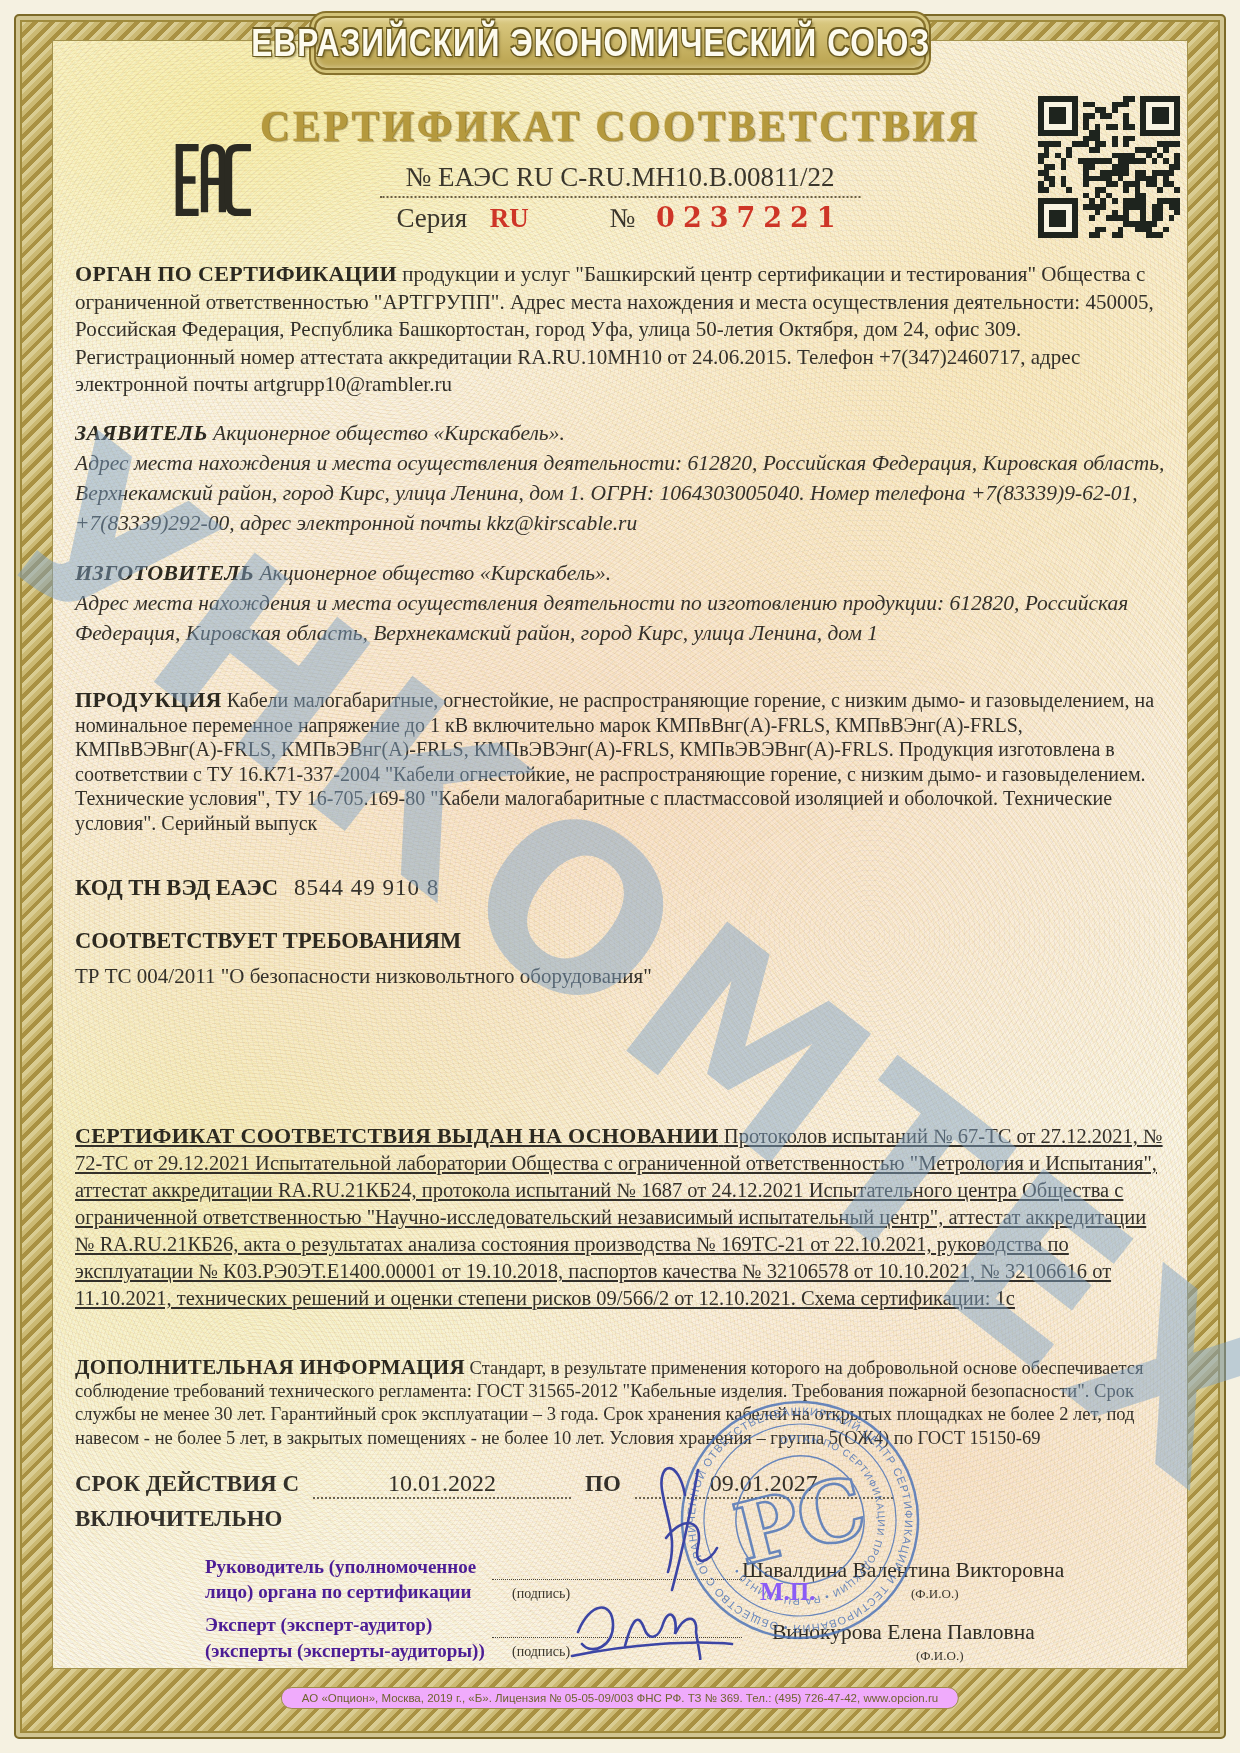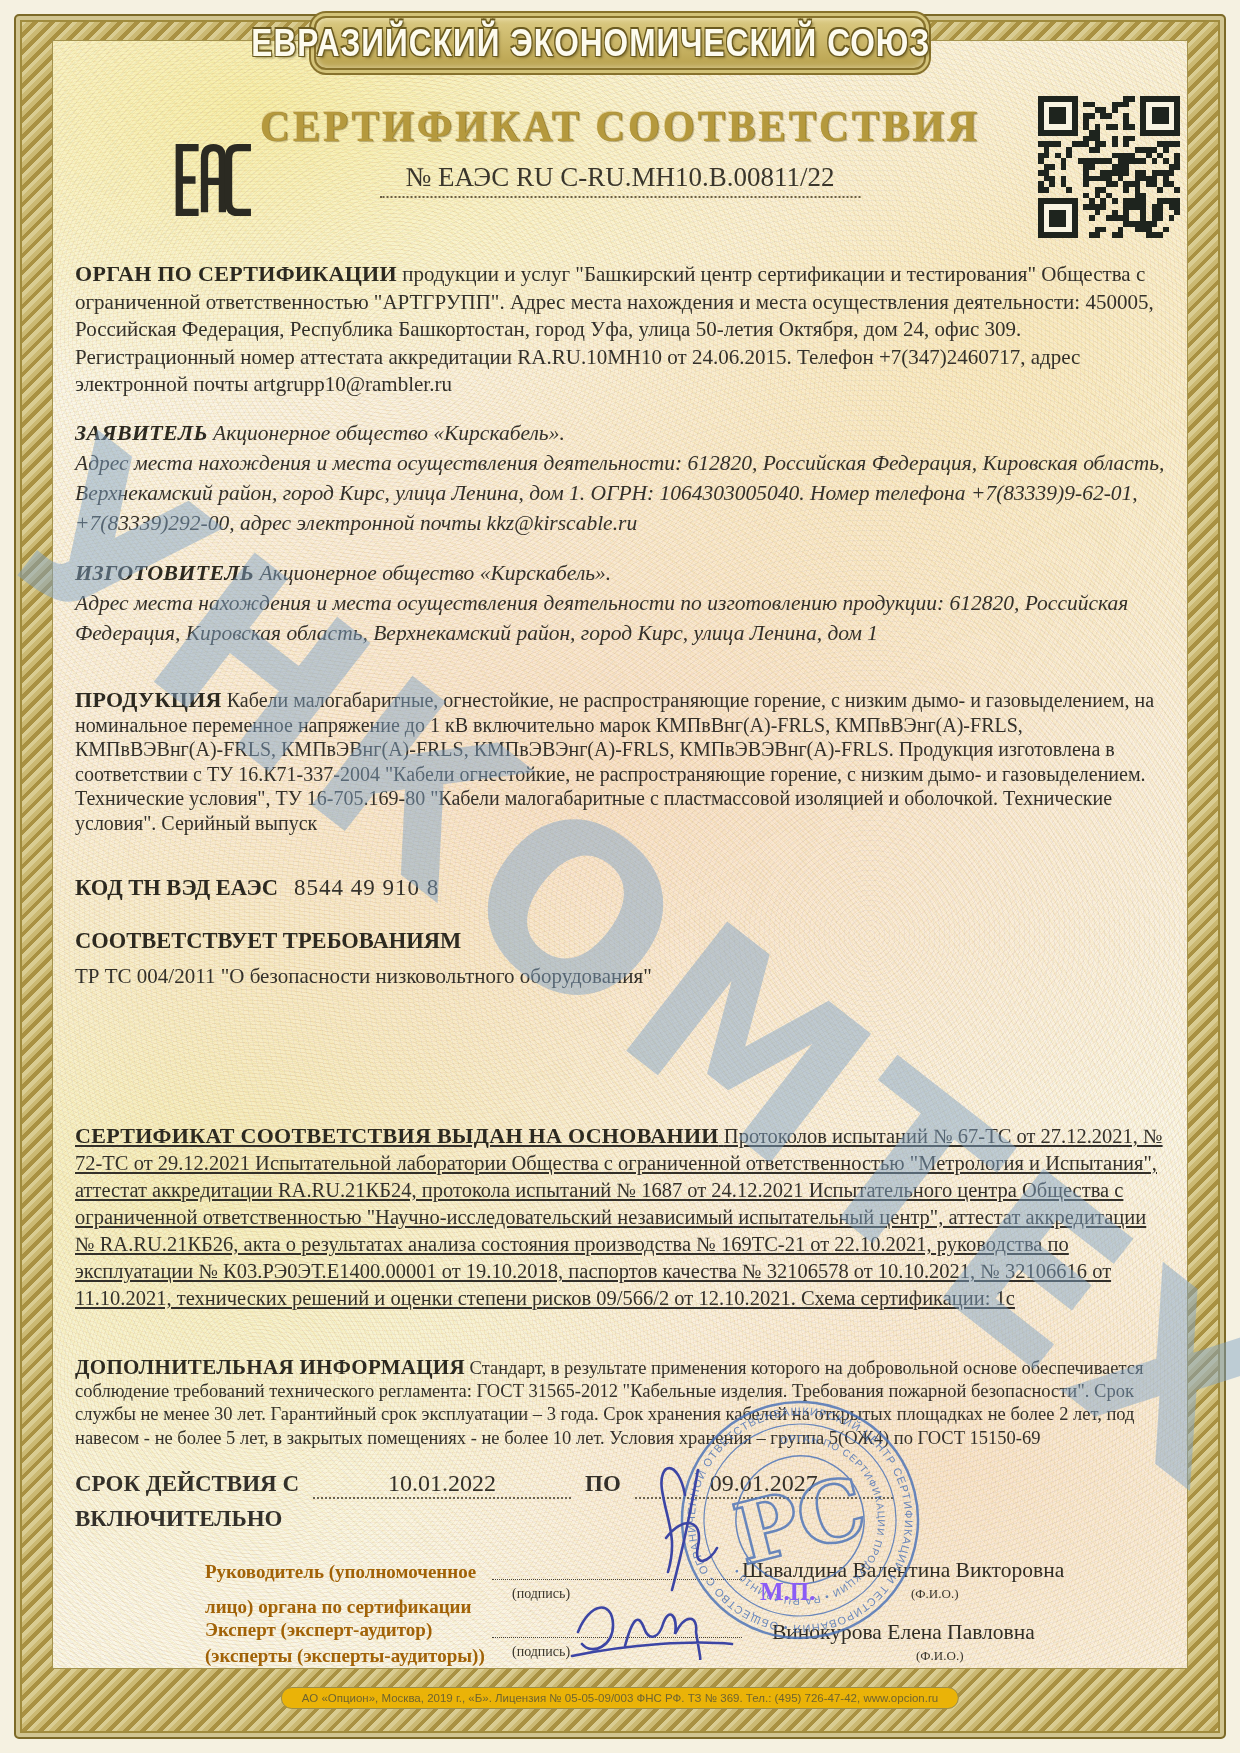--- a/index.html
+++ b/index.html
@@ -81,40 +81,40 @@
   .t-basis { font-size:20.5px; line-height:27px; }
   .t-small { font-size:18.5px; line-height:23.2px; }
   .code-val { font-size:23px; letter-spacing:1px; margin-left:12px; }
   .req-text { margin-top:9px; }
   
   .validity { position:absolute; left:75px; top:1470px; z-index:3; font-size:23px; }
   .validity .vlbl { font-weight:bold; font-size:23px; }
   .validity .vdate { display:inline-block; width:258px; text-align:center; border-bottom:2px dotted #6b6351; margin:0 14px; font-size:24px; }
   .inclusive { position:absolute; left:75px; top:1506px; z-index:3; font-weight:bold; font-size:23px; }
   
-  .sigrole { position:absolute; z-index:3; font-weight:bold; font-size:19px; line-height:35px; color:#a16207; }
+  .sigrole { position:absolute; z-index:3; font-weight:bold; font-size:19px; line-height:25px; color:#4c1d95; }
   .sigline { position:absolute; z-index:3; width:250px; height:20px; border-bottom:1.5px dotted #4a4538; }
   .sigcap { position:absolute; z-index:3; font-size:14px; color:#3a362c; }
   .mp { position:absolute; left:760px; top:1578px; z-index:8; font-weight:bold; font-size:25px; color:#8b5cf6; }
   .signame { position:absolute; z-index:3; font-size:21.5px; color:#2f2c24; white-space:nowrap; }
   .fiocap { position:absolute; z-index:3; font-size:13px; color:#3a362c;margin-left:16px; }
   
   .stamp { position:absolute; left:672px; top:1392px; z-index:6; opacity:0.82; transform:rotate(-14deg); }
   .ink { position:absolute; left:520px; top:1420px; z-index:7; }
   
   .watermark {
     position:absolute; left:120px; top:390px; z-index:5; pointer-events:none;
     font-family:"DejaVu Sans", sans-serif; font-weight:bold; font-size:225px;
     letter-spacing:12px; color:rgba(127,163,198,0.48); white-space:nowrap;
     transform:rotate(38deg); transform-origin:left top;
   }
   
   .footer-pill {
     position:absolute; bottom:44px; left:50%; transform:translateX(-50%); z-index:4;
-    background:#eab308; border:1.5px solid #9c8d4a; border-radius:13px;
+    background:#f0abfc; border:1.5px solid #9c8d4a; border-radius:13px;
     padding:4px 20px; font-family:"Liberation Sans", sans-serif; font-size:11.5px; color:#6f6430; white-space:nowrap;
   }
 </style>
 </head>
 <body>
 
 <div class="page">
   <div class="band"></div>
   <div class="inner"></div>
 
@@ -348,20 +348,26 @@
       <rect x="12" y="120" width="18" height="18" fill="#1e241e"></rect>
     </svg>
 
   <div class="doc-title">СЕРТИФИКАТ СООТВЕТСТВИЯ</div>
 
   <div class="cert-no">
     <span>№ ЕАЭС</span>
     <span>RU С-RU.МН10.В.00811/22</span>
   </div>
 
+  <div class="series">
+    <span>Серия</span>
+    <span class="red gap1">RU</span>
+    <span class="gap2">№</span>
+    <span class="red serial-digits gap3">0237221</span>
+  </div>
 
   <div class="sec" style="top:260px;">
     <p class="t"><span class="lbl">ОРГАН ПО СЕРТИФИКАЦИИ</span>
     <span>продукции и услуг "Башкирский центр сертификации и тестирования" Общества с ограниченной ответственностью "АРТГРУПП". Адрес места нахождения и места осуществления деятельности: 450005, Российская Федерация, Республика Башкортостан, город Уфа, улица 50-летия Октября, дом 24, офис 309. Регистрационный номер аттестата аккредитации RA.RU.10МН10 от 24.06.2015. Телефон +7(347)2460717, адрес электронной почты artgrupp10@rambler.ru</span></p>
   </div>
 
   <div class="sec" style="top:418px;">
     <p class="t-wide"><span class="lbl">ЗАЯВИТЕЛЬ</span>
     <span>Акционерное общество «Кирскабель».</span></p>
     <p class="t-wide">Адрес места нахождения и места осуществления деятельности: 612820, Российская Федерация, Кировская область, Верхнекамский район, город Кирс, улица Ленина, дом 1. ОГРН: 1064303005040. Номер телефона +7(83339)9-62-01, +7(83339)292-00, адрес электронной почты kkz@kirscable.ru</p>

